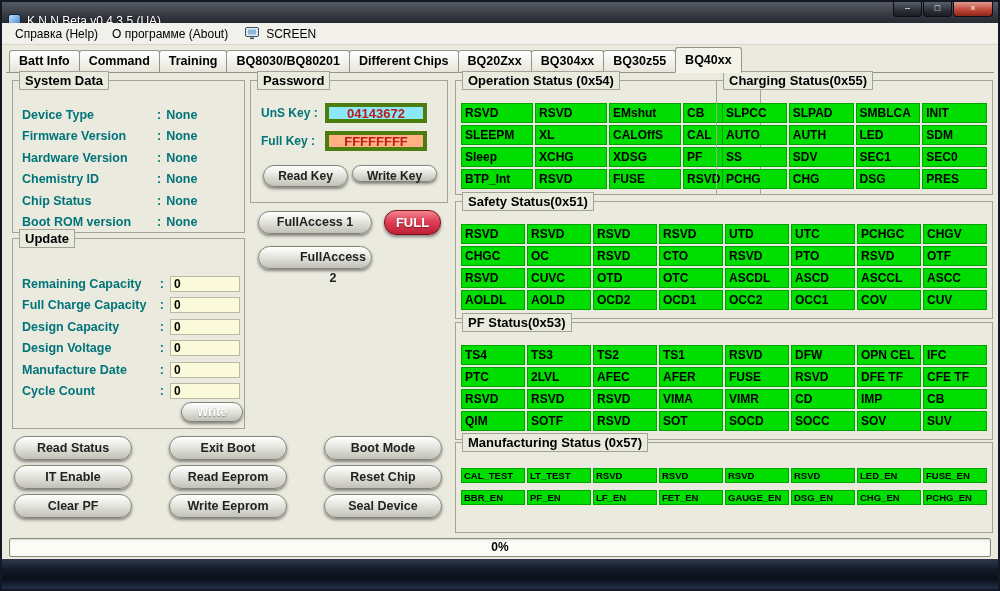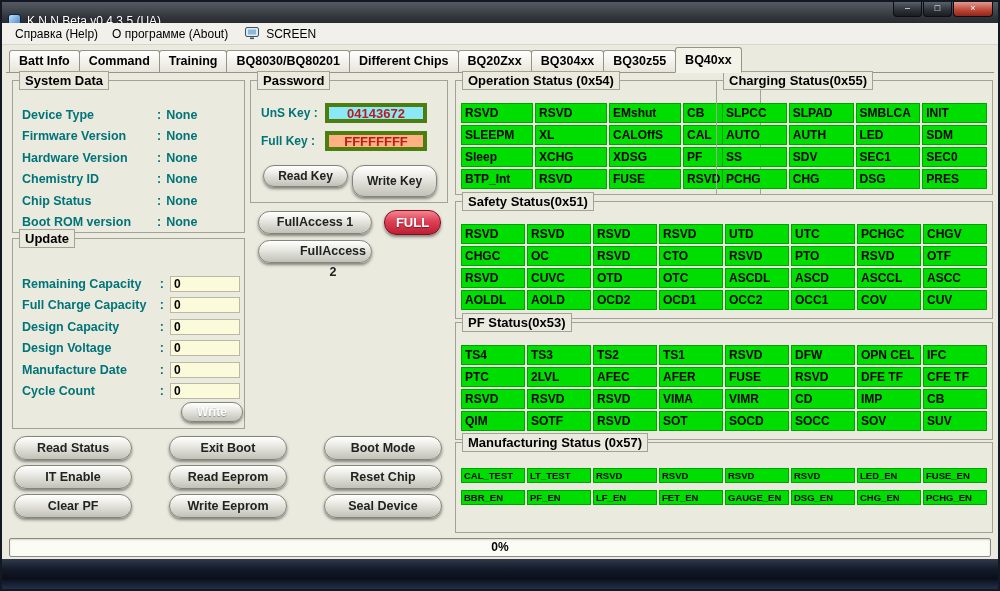--- a/index.html
+++ b/index.html
@@ -175,26 +175,26 @@
     <span class="cap">Password</span>
     <div class="key-row" style="top:22px;">
       <span class="key-label">UnS Key :</span>
       <input class="key-input cyan" value="04143672" style="">
     </div>
     <div class="key-row" style="top:50px;">
       <span class="key-label">Full Key :</span>
       <input class="key-input salmon" value="FFFFFFFF" style="">
     </div>
     <button class="pill" style="left:12px;top:84px;width:85px;height:22px;line-height:20px;font-size:12px;">Read Key</button>
-    <button class="pill" style="left:101px;top:84px;width:85px;height:32px;line-height:20px;font-size:12px;">Write Key</button>
+    <button class="pill" style="left:101px;top:84px;width:85px;height:17px;line-height:20px;font-size:12px;">Write Key</button>
   </div>
 
   <button class="pill" style="left:256px;top:209px;width:114px;height:23px;line-height:21px;">FullAccess 1</button>
   <button class="pill btn-red" style="left:382px;top:208px;width:57px;height:25px;line-height:23px;font-size:13px;">FULL</button>
-  <button class="pill" style="left:256px;top:238px;width:114px;height:23px;line-height:21px;padding-left:36px;">FullAccess 2</button>
+  <button class="pill" style="left:256px;top:244px;width:114px;height:23px;line-height:21px;padding-left:36px;">FullAccess 2</button>
 
   <div class="actions">
     <button class="pill">Read Status</button>
     <button class="pill">Exit Boot</button>
     <button class="pill">Boot Mode</button>
     <button class="pill">IT Enable</button>
     <button class="pill">Read Eeprom</button>
     <button class="pill">Reset Chip</button>
     <button class="pill">Clear PF</button>
     <button class="pill">Write Eeprom</button>

